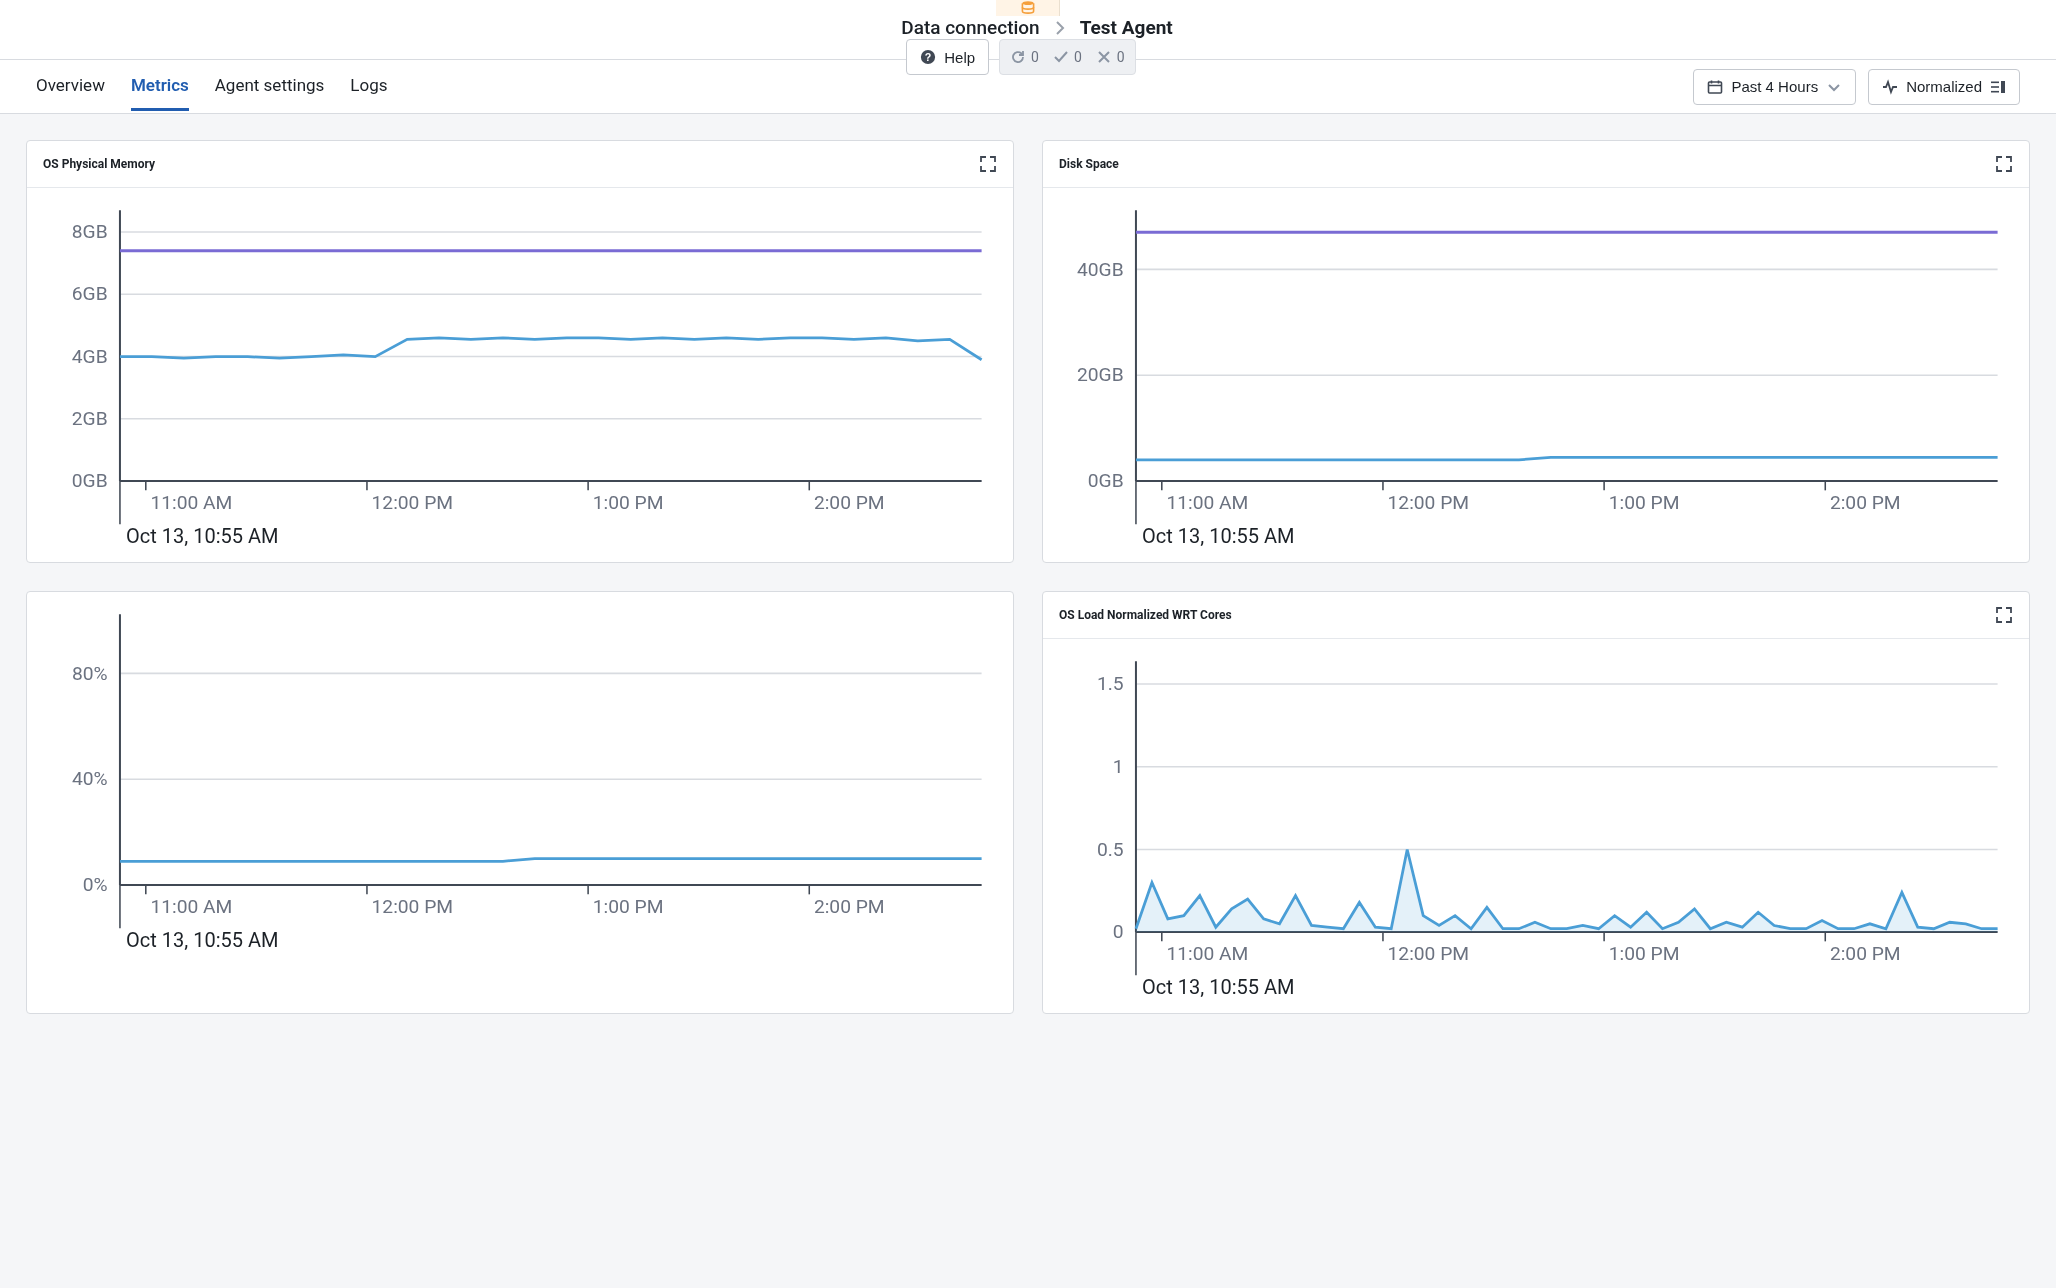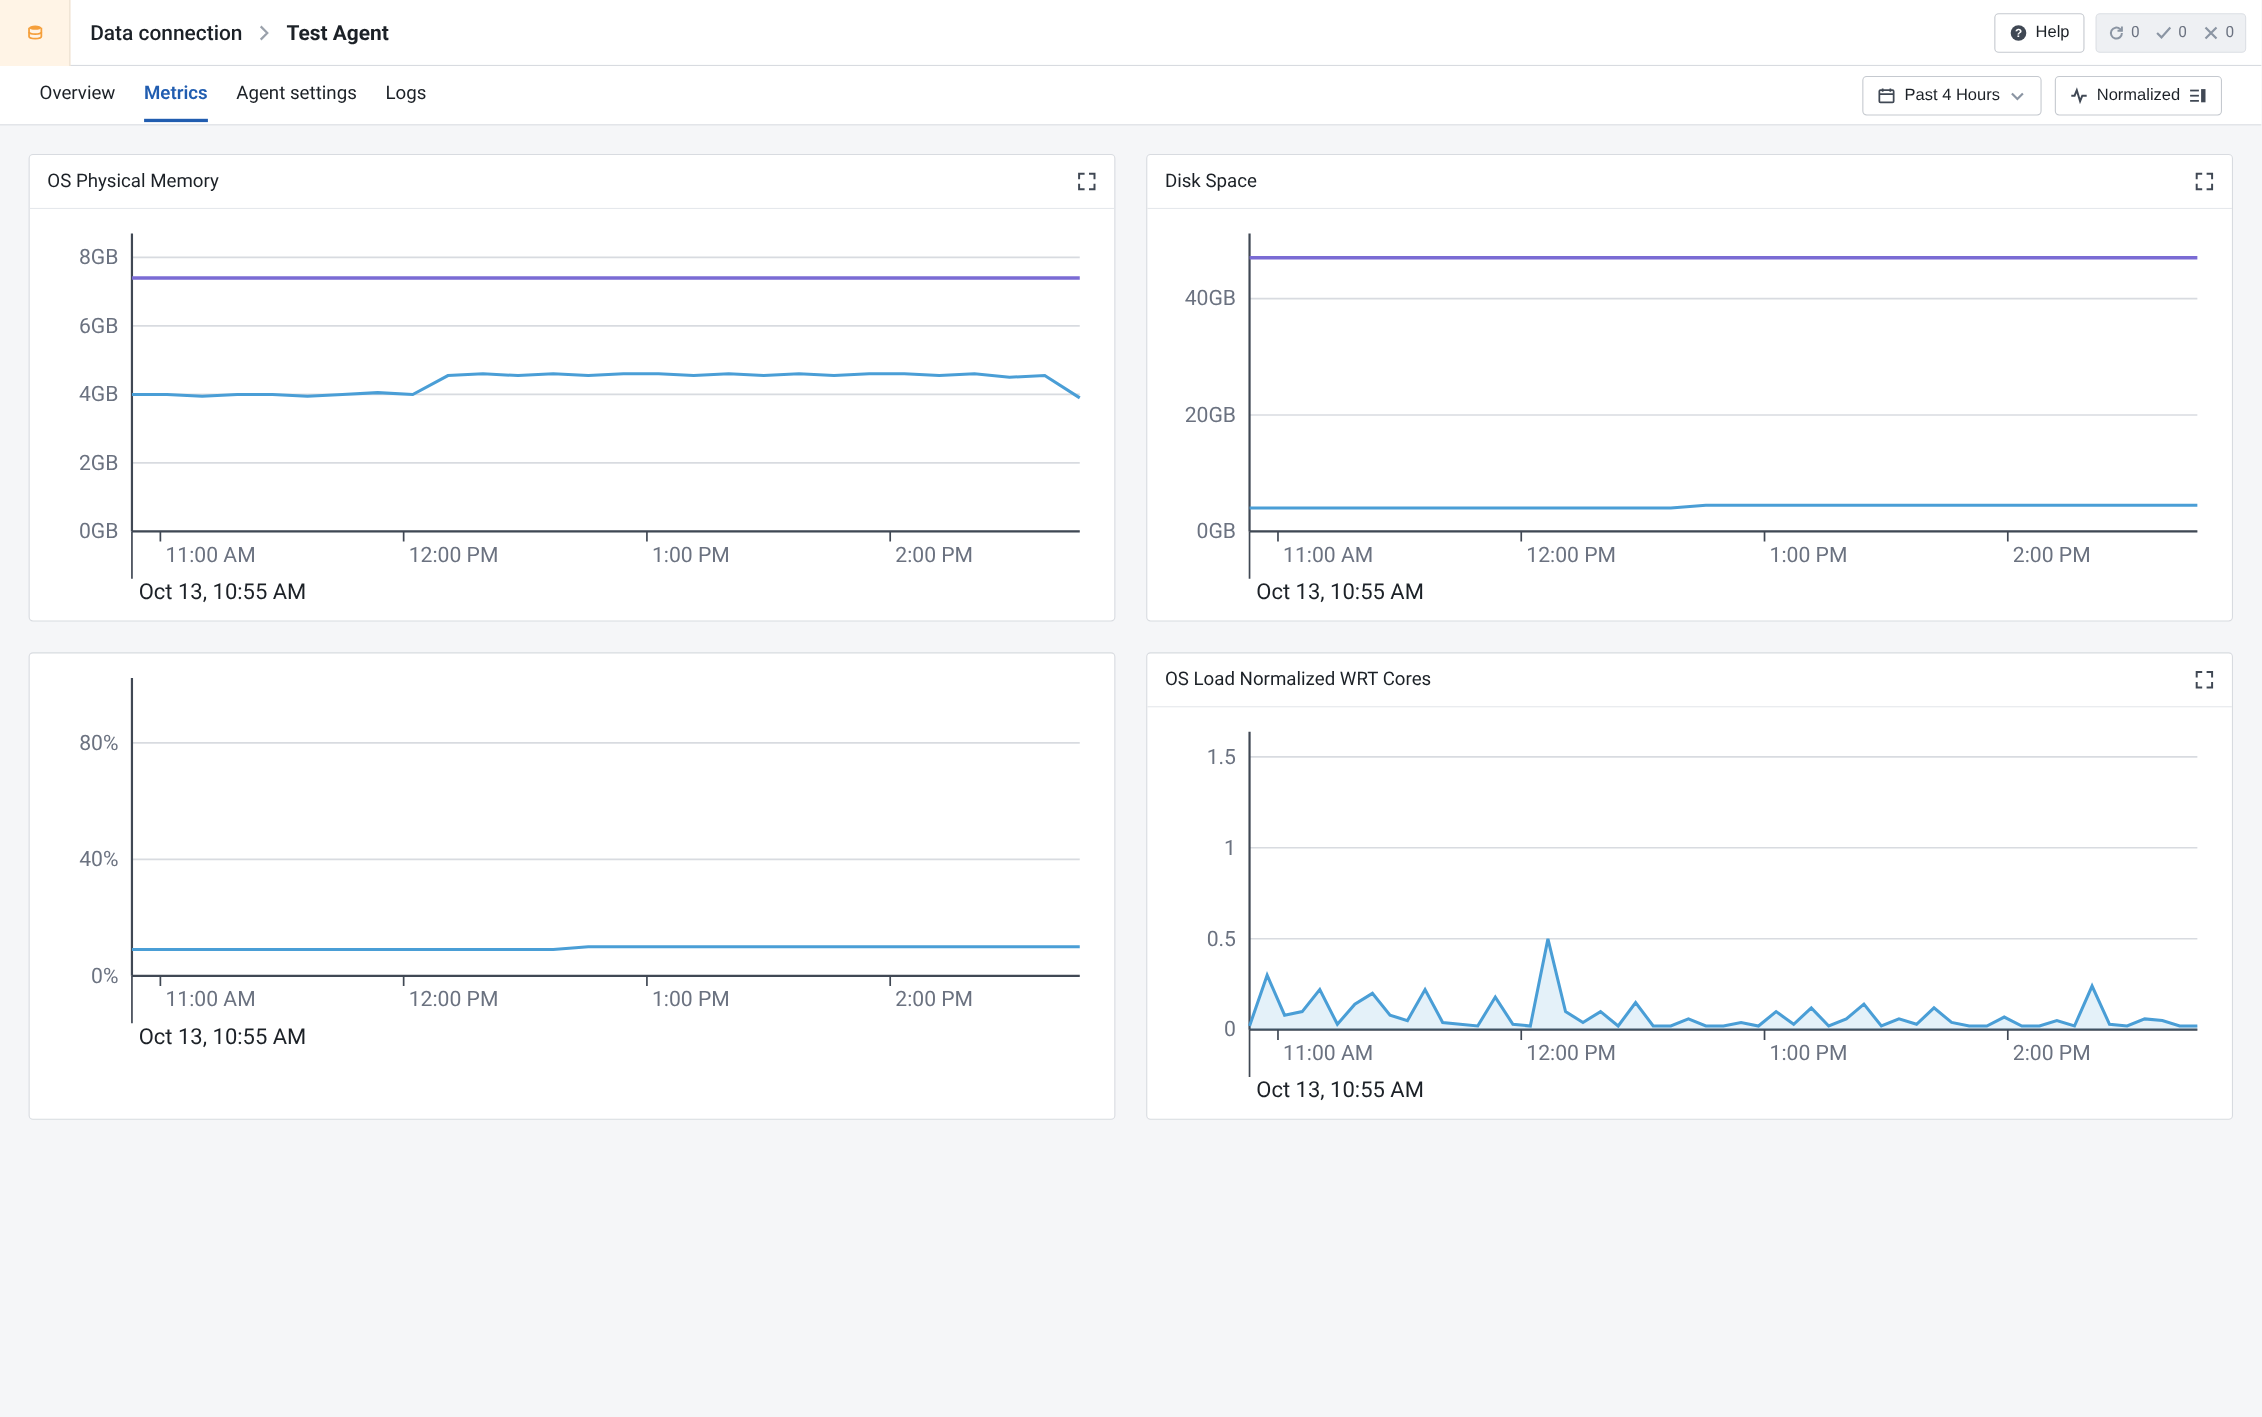--- a/index.html
+++ b/index.html
@@ -1,19 +1,19 @@
 <!DOCTYPE html>
 <html><head>
 <meta charset="utf-8">
 <style>
 *{box-sizing:border-box;margin:0;padding:0;}
 body{font-family:-apple-system,BlinkMacSystemFont,"Segoe UI",Roboto,Helvetica,Arial,sans-serif;font-size:14px;color:#1c2127;background:#f5f6f8;}
 
 
-.header{display:flex;align-items:center;background:#fff;border-bottom:1px solid #d8dbe0;height:60px;}
+.header{display:flex;align-items:center;background:#fff;border-bottom:1px solid #d8dbe0;height:60px;flex-direction:column;}
 .app-icon-wrap{width:64px;height:60px;display:flex;align-items:center;justify-content:center;background:#fff4e6;border-right:1px solid #eadfcf;}
 .breadcrumb{display:flex;align-items:center;gap:12px;padding-left:18px;font-size:19px;}
 .breadcrumb .link{color:#1c2127;font-weight:500;}
 .breadcrumb .sep{color:#6b7280;}
 .breadcrumb .current{font-weight:700;}
 .header-spacer{flex:1;}
 .header-right{display:flex;align-items:center;gap:10px;padding-right:14px;}
 .btn{display:inline-flex;align-items:center;gap:8px;background:#fff;border:1px solid #c5c9cf;border-radius:4px;padding:7px 13px;font-size:15px;color:#1c2127;cursor:pointer;height:36px;}
 .status-pill{display:inline-flex;align-items:center;gap:14px;background:#eef0f3;border:1px solid #dcdfe4;border-radius:4px;padding:5px 10px;height:36px;font-size:14px;color:#6b7280;}
 .status-pill .seg{display:inline-flex;align-items:center;gap:5px;}
@@ -24,21 +24,21 @@
 .tabs{display:flex;gap:26px;}
 .tab{font-size:17px;color:#1c2127;padding:14px 0;border-bottom:3px solid transparent;cursor:pointer;line-height:1;}
 .tab.active{color:#215db0;border-bottom-color:#215db0;font-weight:600;}
 .subhead-spacer{flex:1;}
 .subhead-right{display:flex;gap:12px;align-items:flex-end;}
 
 
 .grid{display:grid;grid-template-columns:1fr 1fr;gap:28px;padding:26px;}
 .card{background:#fff;border:1px solid #d8dbe0;border-radius:4px;}
 .card-head{display:flex;align-items:center;justify-content:space-between;padding:14px 16px;border-bottom:1px solid #e5e8ec;}
-.card-title{font-size:17px;font-weight:400;color:#1c2127;}
+.card-title{font-size:12px;font-weight:700;color:#1c2127;}
 .expand{cursor:pointer;color:#404854;}
 .chart-wrap{padding:10px 16px 10px 16px;}
 svg{display:block;width:100%;}
 .axis-label{font-size:12.5px;fill:#6b7280;}
 .date-label{font-size:13px;fill:#1c2127;}
 .gridline{stroke:#d8dbe0;stroke-width:1;}
 .y-axis-spine{stroke:#404854;stroke-width:1.3;}
 .x-axis-spine{stroke:#404854;stroke-width:1.3;}
 .tick{stroke:#404854;stroke-width:1;}
 .series-used{stroke:#4a9ed6;stroke-width:1.8;fill:none;}

